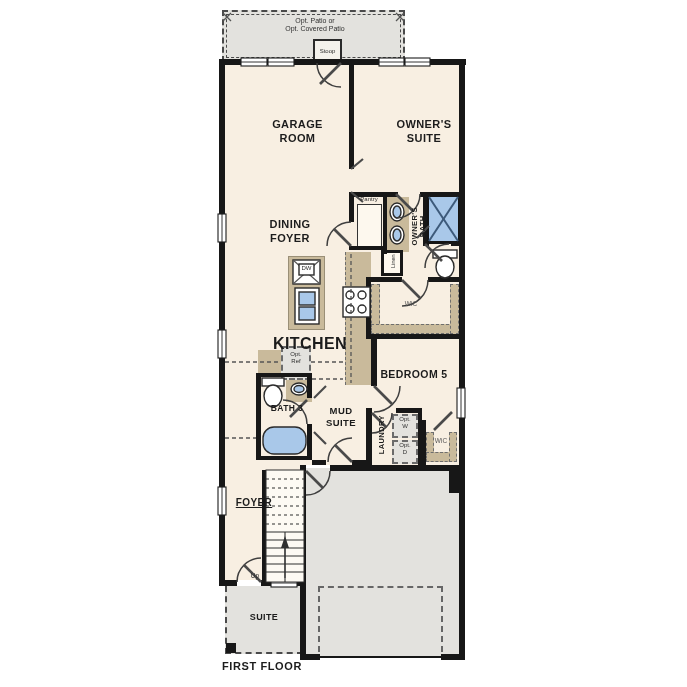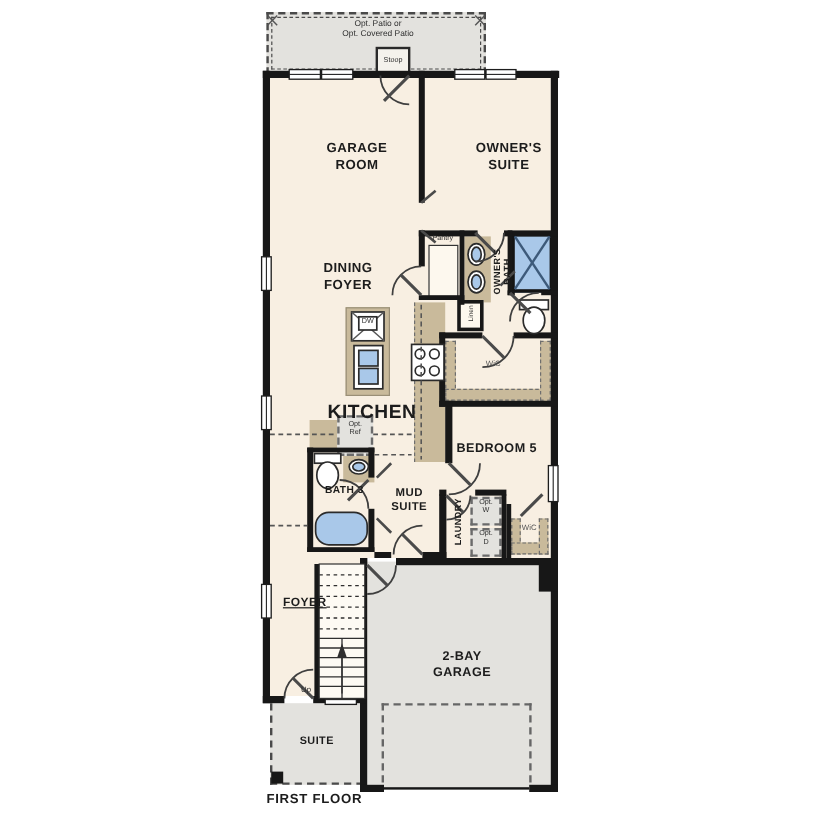--- a/index.html
+++ b/index.html
@@ -275,17 +275,15 @@
   <div class="lbl" style="left:368px;top:368px;width:92px;font-size:10.5px;">BEDROOM 5</div>
   <div class="lbl vert" style="left:352px;top:430px;width:60px;font-size:7.5px;">LAUNDRY</div>
   <div class="sm" style="left:392px;top:416px;width:26px;font-size:6px;">Opt.
 W</div>
   <div class="sm" style="left:392px;top:442px;width:26px;font-size:6px;">Opt.
 D</div>
   <div class="sm" style="left:430px;top:437px;width:22px;font-size:6.5px;color:#555;">WiC</div>
   <div class="lbl" style="left:228px;top:497px;width:52px;font-size:10px;text-decoration:underline;">FOYER</div>
   <div class="sm" style="left:246px;top:572px;width:18px;font-size:6.5px;">Up</div>
   <div class="lbl" style="left:238px;top:612px;width:52px;font-size:9px;">SUITE</div>
-  <div class="lbl" style="left:347px;top:541px;width:76px;font-size:10.5px;">2-BAY
-GARAGE</div>
   <div class="lbl" style="left:222px;top:660px;width:130px;font-size:11px;text-align:left;letter-spacing:.6px;">FIRST FLOOR</div>
 
 </div>
 
 </body></html>

